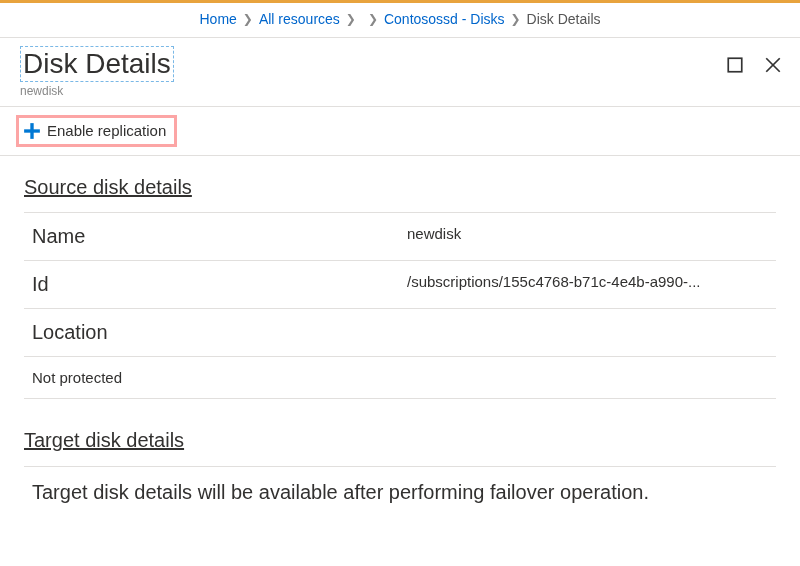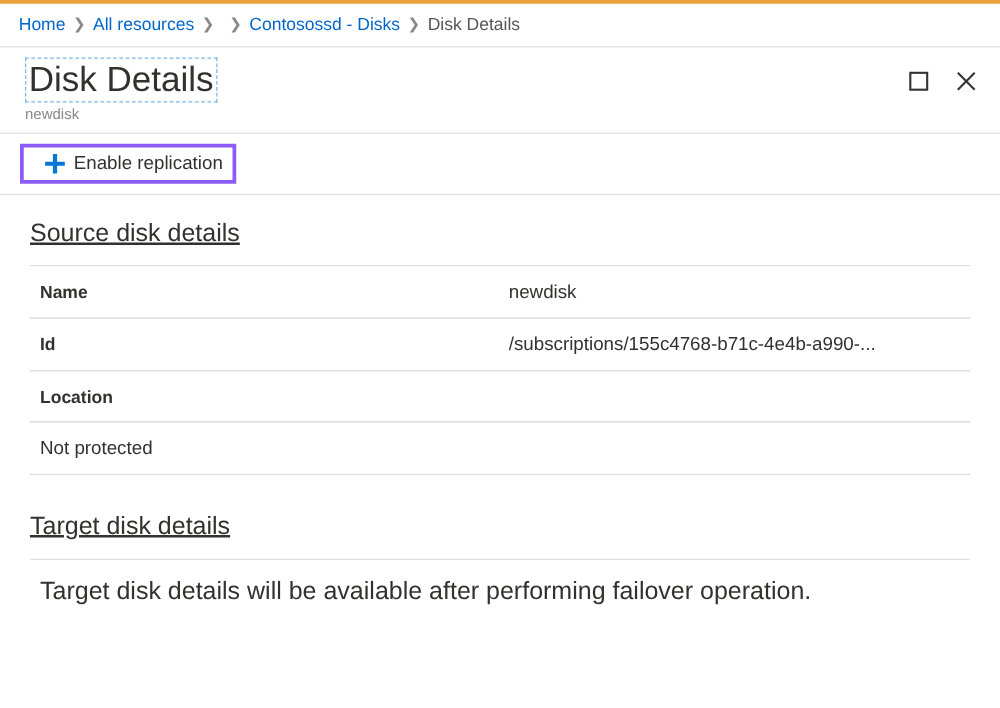--- a/index.html
+++ b/index.html
@@ -18,20 +18,21 @@
       width: 100%;
     }
     .breadcrumbs {
       padding: 8px 15px;
       font-size: 14px;
       color: #555;
       display: flex;
       align-items: center;
       flex-wrap: nowrap;
       white-space: nowrap;
+      justify-content: center;
     }
     .breadcrumbs a {
       color: #0066cc;
       text-decoration: none;
       cursor: pointer;
     }
     .breadcrumbs .sep {
       margin: 0 6px;
       color: #888;
       font-size: 12px;
@@ -78,23 +79,23 @@
     }
     .toolbar {
       border-top: 1px solid #e1dfdd;
       border-bottom: 1px solid #e1dfdd;
       padding: 8px 16px;
     }
     .toolbar-btn {
       display: inline-flex;
       align-items: center;
       gap: 6px;
-      padding: 4px 8px 4px 16px;
+      padding: 4px 8px 4px 4px;
       cursor: pointer;
-      border: 3px solid #8b5cf6;
+      border: 3px solid #fca5a5;
       color: #323130;
       font-size: 15px;
     }
     .plus-icon {
       width: 18px;
       height: 18px;
       color: #0078d4;
     }
     .content {
       padding: 14px 24px 10px 24px;
@@ -108,22 +109,22 @@
     }
     .detail-row {
       display: flex;
       border-top: 1px solid #e1dfdd;
       border-bottom: 1px solid #e1dfdd;
       padding: 12px 8px;
       margin-top: -1px;
     }
     .detail-label {
       flex: 0 0 375px;
-      font-weight: 700;
-      font-size: 14px;
+      font-weight: 400;
+      font-size: 20px;
     }
     .detail-value {
       flex: 1;
       font-size: 15px;
       color: #323130;
       white-space: nowrap;
       overflow: hidden;
       text-overflow: ellipsis;
     }
     .info-text {

